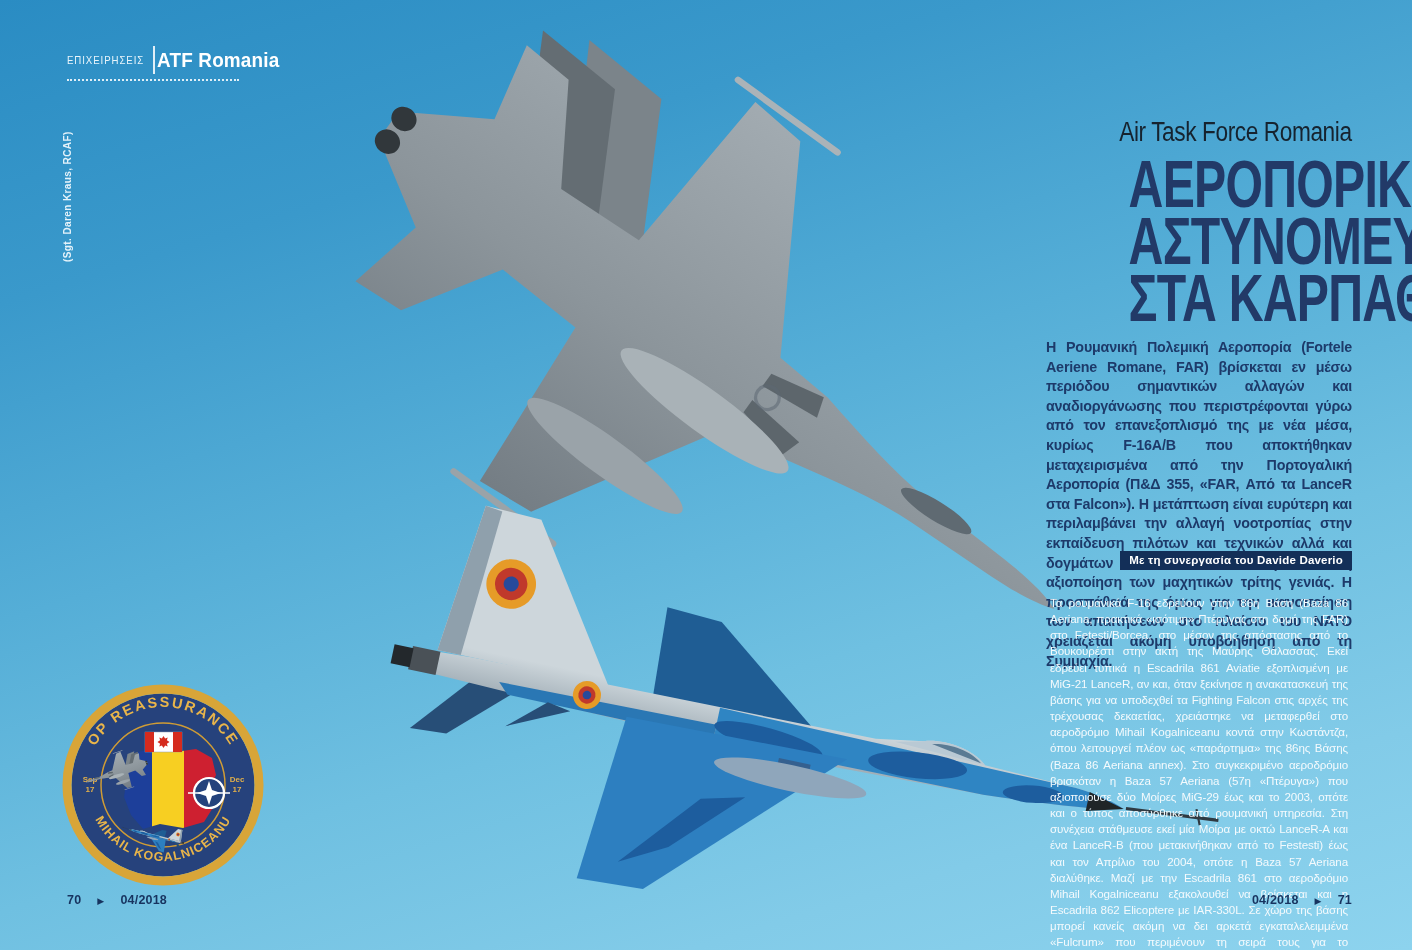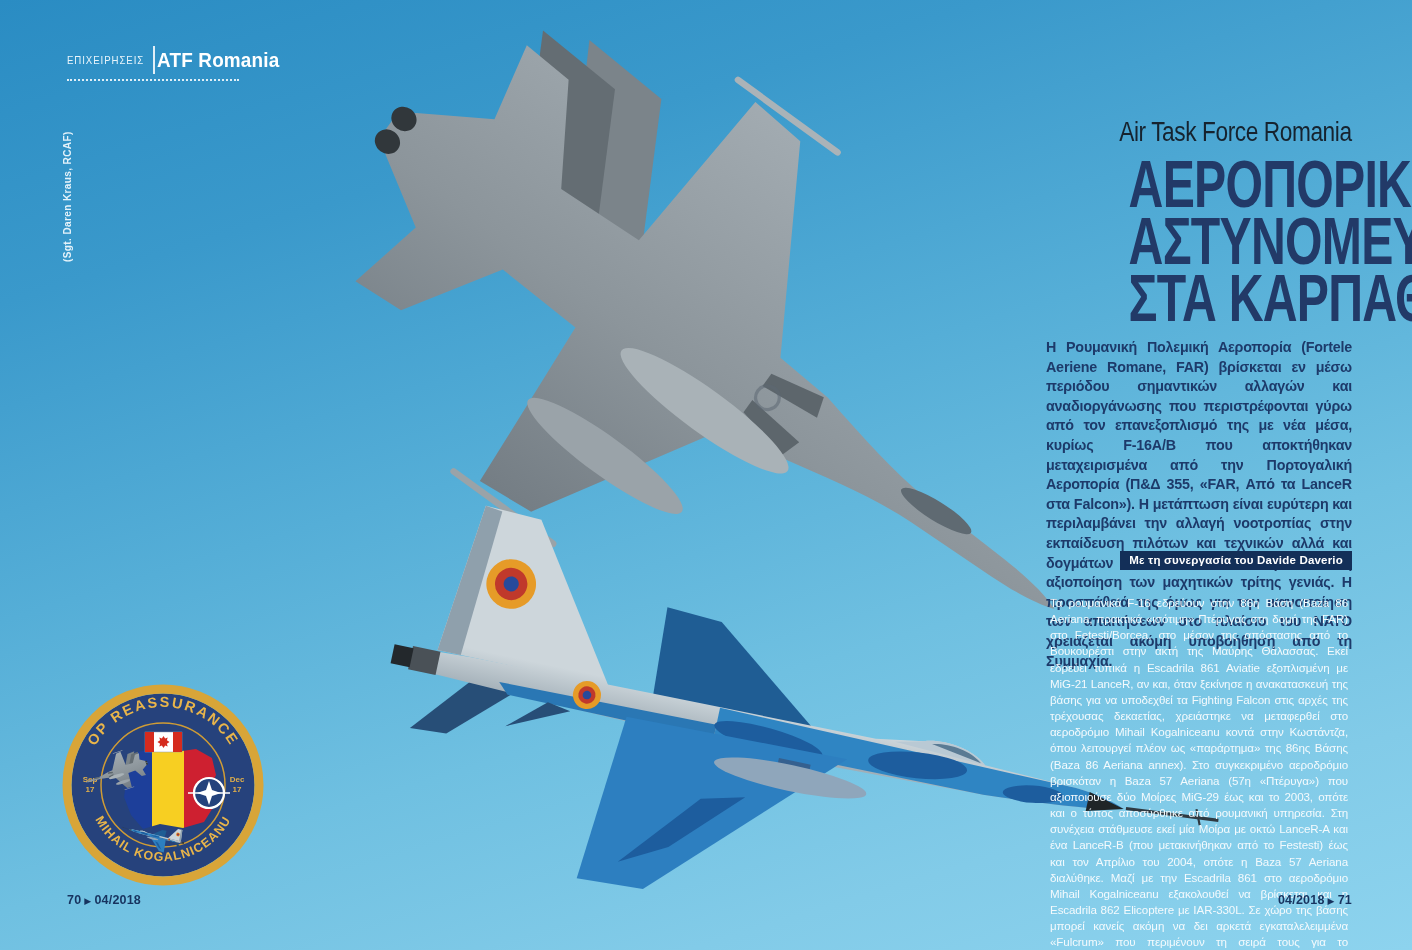--- a/index.html
+++ b/index.html
@@ -33,21 +33,21 @@
     font-size:14.3px;line-height:19.6px;font-weight:700;color:#1d3a6a;
     text-align:justify;letter-spacing:-.2px;}
   .byline{position:absolute;top:550px;width:306px;text-align:right;}
   .byline span{display:inline-block;background:#132f58;color:#fff;
     font-size:11.5px;font-weight:700;padding:3px 9px 4px 9px;letter-spacing:.2px;}
   .body-text{position:absolute;top:591px;width:306px;color:#f4fafd;
     font-size:11.6px;line-height:16.15px;font-weight:500;
     text-align:justify;letter-spacing:-.1px;}
   .body-text p{margin:4px;}
   
-  .footer{position:absolute;bottom:43px;display:flex;align-items:center;gap:3px;
+  .footer{position:absolute;bottom:43px;display:flex;align-items:center;gap:16px;
     color:#17335f;font-weight:700;font-size:12.5px;letter-spacing:.2px;}
   .footer-left{left:67px;}
   .footer-right{right:60px;}
   .footer .arrow{font-size:9px;position:relative;top:.5px;}
   
   .art{position:absolute;left:0;top:0;width:1412px;height:950px;}
 </style>
 </head>
 <body>
 

